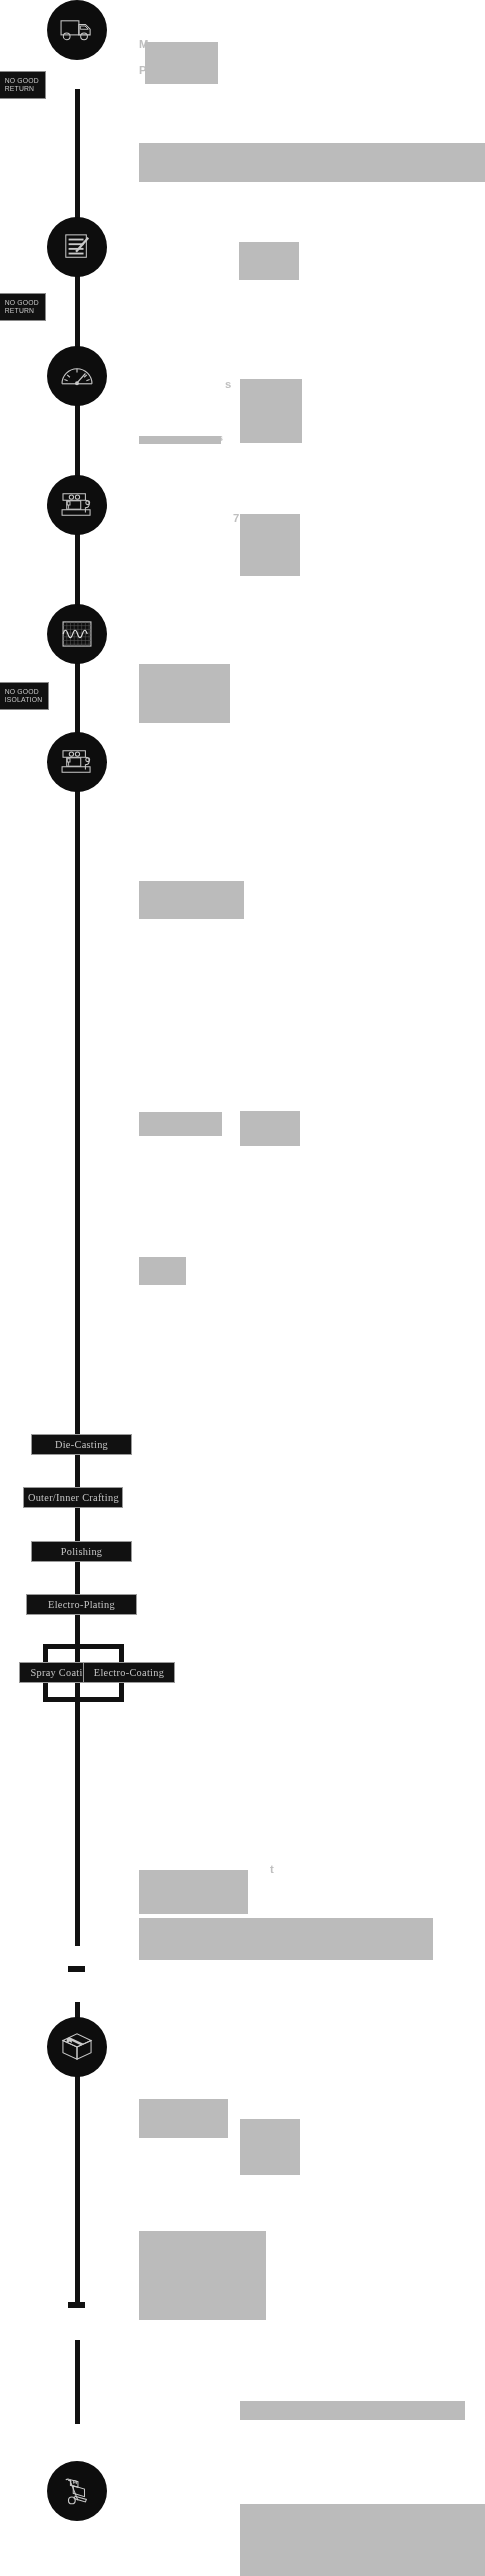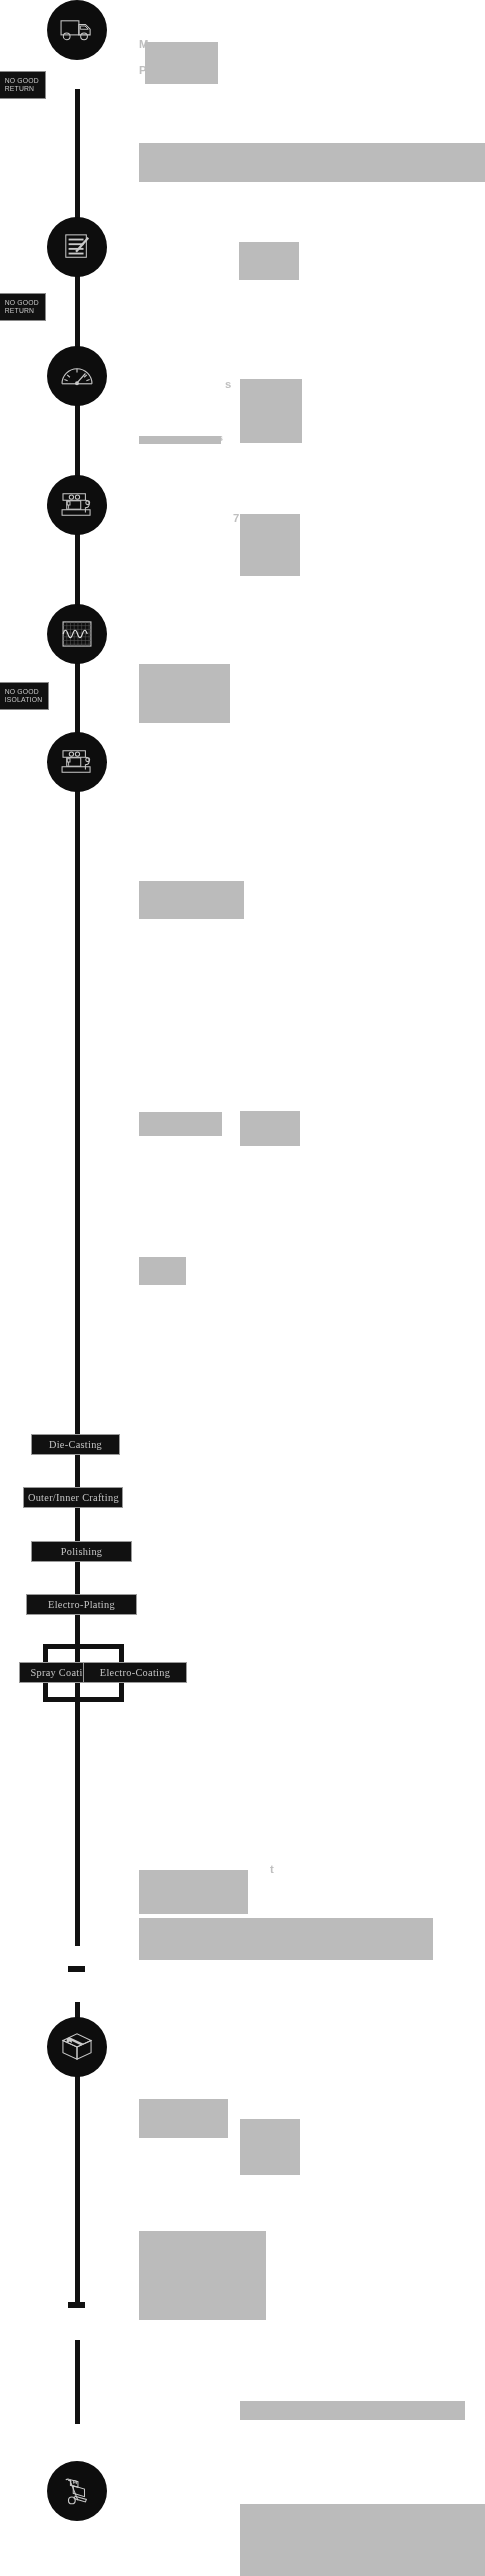--- a/index.html
+++ b/index.html
@@ -252,21 +252,21 @@
   </div>
   <div class="ng-tag" style="top:293px;">
     <span>NO GOOD</span>
     <span>RETURN</span>
   </div>
   <div class="ng-tag" style="top:682px;">
     <span>NO GOOD</span>
     <span>ISOLATION</span>
   </div>
 
-  <div class="pbox" style="top:1434px;left:31px;width:89px;">
+  <div class="pbox" style="top:1434px;left:31px;width:101px;">
     <span>Die-Casting</span>
   </div>
   <div class="pbox" style="top:1487px;left:23.4px;width:100px;">
     <span>Outer/Inner Crafting</span>
   </div>
   <div class="pbox" style="top:1541px;left:31px;width:101px;">
     <span>Polishing</span>
   </div>
   <div class="pbox" style="top:1594px;left:26px;width:111px;">
     <span>Electro-Plating</span>
@@ -274,21 +274,21 @@
 
   <div class="rail" style="top:1644px;left:43px;width:38px;height:4.7px;"></div>
   <div class="rail" style="top:1644px;left:43px;width:4.7px;height:58px;"></div>
   <div class="rail" style="top:1697px;left:43px;width:81px;height:4.7px;"></div>
   <div class="rail" style="top:1644px;left:119px;width:4.7px;height:58px;"></div>
   <div class="rail" style="top:1644px;left:75px;width:49px;height:4.7px;"></div>
 
   <div class="pbox" style="top:1662px;left:19px;width:86px;">
     <span>Spray Coating</span>
   </div>
-  <div class="pbox" style="top:1662px;left:83px;width:104px;">
+  <div class="pbox" style="top:1662px;left:83px;width:92px;">
     <span>Electro-Coating</span>
   </div>
 
   <div class="rtext" style="top:38px;left:139px;">
     <span>Ma</span>
   </div>
   <div class="rtext" style="top:64px;left:139px;">
     <span>PA</span>
   </div>
   <div class="rtext small" style="top:432px;left:214px;">

